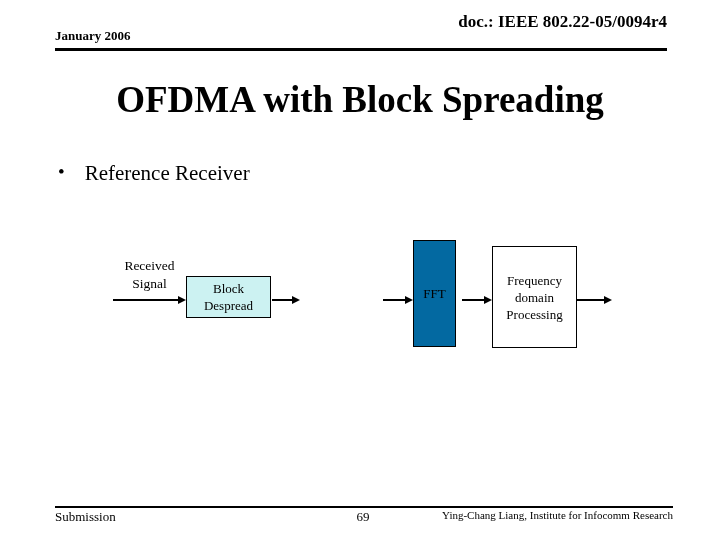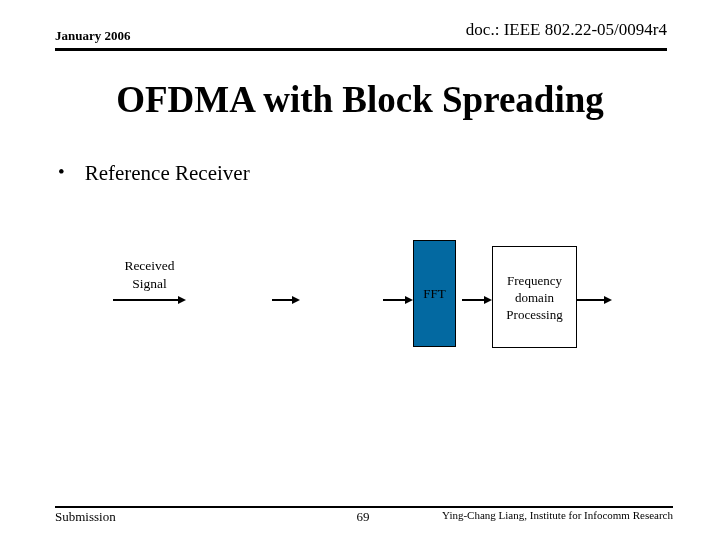--- a/index.html
+++ b/index.html
@@ -1,21 +1,21 @@
 <!DOCTYPE html>
 <html><head>
 <meta charset="utf-8">
 <style>
   html,body{margin:0;padding:0;background:#fff;}
   .slide{
     position:relative;width:720px;height:540px;background:#ffffff;
     font-family:"Liberation Serif",serif;color:#000;overflow:hidden;
   }
   .hdr-left{position:absolute;left:55px;top:28px;font-size:13px;font-weight:bold;white-space:nowrap;}
-  .hdr-right{position:absolute;right:53px;top:20px;font-size:17px;font-weight:normal;white-space:nowrap;}
+  .hdr-right{position:absolute;right:53px;top:12px;font-size:17px;font-weight:bold;white-space:nowrap;}
   .hdr-rule{position:absolute;left:55px;top:48px;width:612px;height:3px;background:#000;}
   .title{position:absolute;left:0;top:78px;width:720px;text-align:center;
          font-size:37px;font-weight:bold;white-space:nowrap;}
   .bullet-row{position:absolute;left:58px;top:161px;font-size:21px;white-space:nowrap;}
   .bullet-marker{display:inline-block;font-size:19px;vertical-align:2px;}
   .bullet-text{margin-left:20px;}
   .diagram{position:absolute;left:0;top:0;width:720px;height:540px;}
   .input-label{position:absolute;left:113px;top:257px;width:73px;text-align:center;
                font-size:13.5px;line-height:18px;}
   .box{position:absolute;box-sizing:border-box;border:1px solid #000;background:#fff;
@@ -50,20 +50,24 @@
     <div class="input-label">
       <div>Received</div>
       <div>Signal</div>
     </div>
 
     <div class="arrow" style="left:113px;width:73px">
       <span class="shaft"></span>
       <span class="head"></span>
     </div>
 
+    <div class="box" style="left: 186px; top: 276px; width: 85px; height: 42px; background: rgb(204, 242, 242);">
+      <div>Block</div>
+      <div>Despread</div>
+    </div>
 
     <div class="arrow" style="left:272px;width:28px">
       <span class="shaft"></span>
       <span class="head"></span>
     </div>
 
 
     <div class="arrow" style="left:383px;width:30px">
       <span class="shaft"></span>
       <span class="head"></span>

